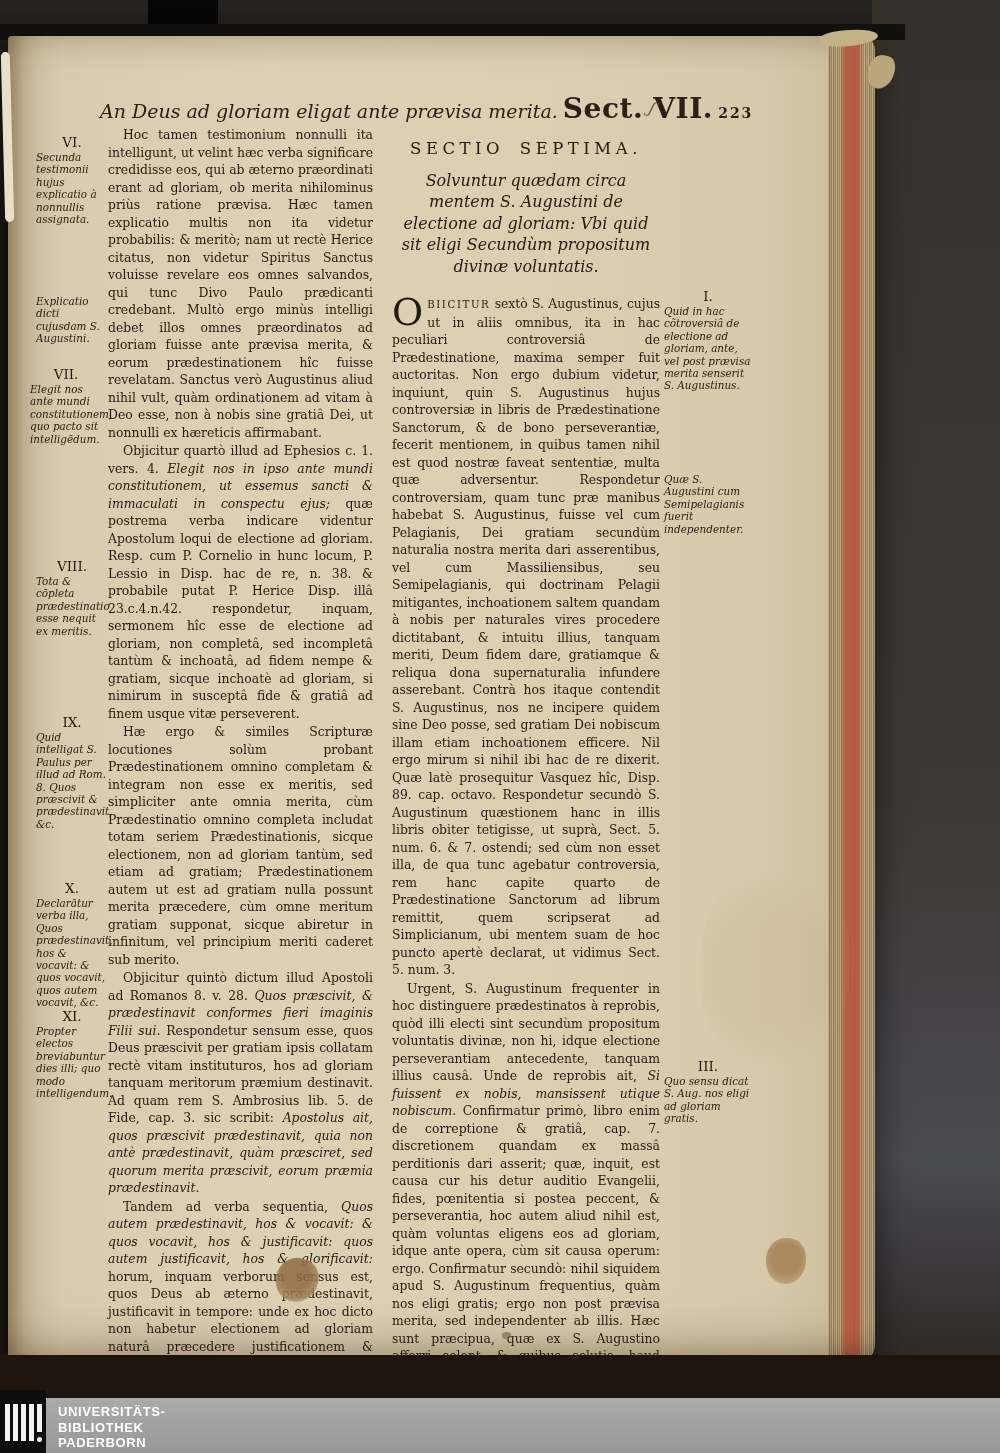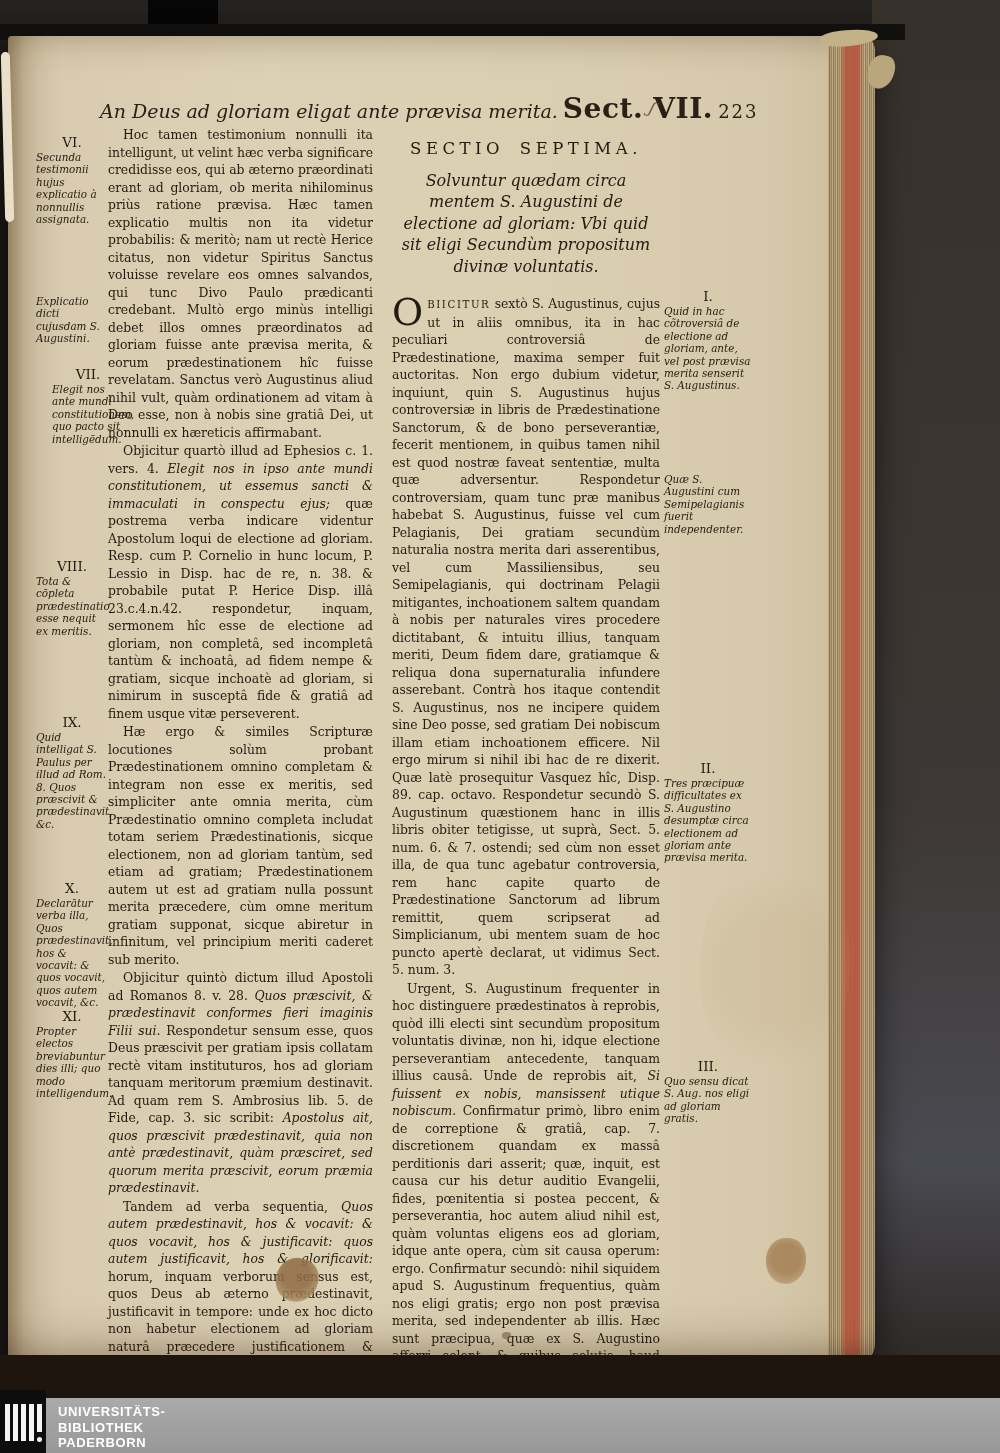--- a/index.html
+++ b/index.html
@@ -31,21 +31,21 @@
 
   .stain{position:absolute;border-radius:50% 45% 55% 50%;}
   .stain1{left:276px;top:1258px;width:42px;height:44px;background:radial-gradient(circle at 45% 40%,#8d6a43 0 40%,#a98a5e 70%,rgba(169,138,94,0) 100%);opacity:.85;transform:rotate(15deg);}
   .stain2{left:766px;top:1238px;width:40px;height:46px;background:radial-gradient(circle at 50% 45%,#a07a4e 0 45%,#b4946a 72%,rgba(180,148,106,0) 100%);opacity:.8;}
   .stain3{left:502px;top:1332px;width:9px;height:7px;background:#7a5e3c;opacity:.6;}
   .age-blotch{left:700px;top:860px;width:150px;height:220px;background:radial-gradient(circle,#b49a6e 0 40%,rgba(180,154,110,0) 75%);opacity:.14;}
 
   .running-head{position:absolute;left:100px;top:92px;width:560px;text-align:center;color:#2a2015;white-space:nowrap;}
   .rh-it{font-style:italic;font-size:19px;}
   .rh-sect{font-size:28px;letter-spacing:.5px;font-weight:bold;}
-  .rh-num{font-size:18px;font-weight:400;letter-spacing:2px;}
+  .rh-num{font-size:14px;font-weight:700;letter-spacing:2px;}
   .hand-mark{position:absolute;left:650px;top:98px;color:#57452c;font-size:17px;font-style:italic;transform:rotate(24deg);opacity:.8;}
 
   .col{font-size:12.4px;line-height:17.5px;text-align:justify;color:#241b10;}
   .col p{margin:0 0 1px 0;text-indent:15px;}
   .col-left{position:absolute;left:108px;top:126px;width:265px;}
   .col-right{position:absolute;left:392px;top:140px;width:268px;}
   .sec-title{text-align:center !important;text-indent:0 !important;font-size:16.5px;letter-spacing:4.5px;word-spacing:6px;margin:0 0 12px 0 !important;}
   .sec-sub{font-style:italic;text-align:center !important;text-indent:0 !important;font-size:16px;line-height:21.5px;margin:0 0 18px 0 !important;}
   .it{font-style:italic;}
   .rm{font-style:normal;}
@@ -91,21 +91,21 @@
   <div class="hand-mark">ʃ</div>
 
   <div class="mnote" style="left:36px;top:134px;">
     <div class="mnum">VI.</div>
     <div class="mtext">Secunda testimonii hujus explicatio à nonnullis assignata.</div>
   </div>
   <div class="mnote" style="left:36px;top:294px;">
     <div class="mnum"></div>
     <div class="mtext">Explicatio dicti cujusdam S. Augustini.</div>
   </div>
-  <div class="mnote" style="left:52px;top:366px;">
+  <div class="mnote" style="left:30px;top:366px;">
     <div class="mnum">VII.</div>
     <div class="mtext">Elegit nos ante mundi constitutionem, quo pacto sit intelligēdum.</div>
   </div>
   <div class="mnote" style="left:36px;top:558px;">
     <div class="mnum">VIII.</div>
     <div class="mtext">Tota &amp; cōpleta prædestinatio esse nequit ex meritis.</div>
   </div>
   <div class="mnote" style="left:36px;top:714px;">
     <div class="mnum">IX.</div>
     <div class="mtext">Quid intelligat S. Paulus per illud ad Rom. 8. Quos præscivit &amp; prædestinavit, &amp;c.</div>
@@ -119,24 +119,20 @@
     <div class="mtext">Propter electos breviabuntur dies illi; quo modo intelligendum.</div>
   </div>
 
   <div class="mnote mnote-r" style="left:664px;top:288px;">
     <div class="mnum">I.</div>
     <div class="mtext">Quid in hac cõtroversiâ de electione ad gloriam, ante, vel post prævisa merita senserit S. Augustinus.</div>
   </div>
   <div class="mnote mnote-r" style="left:664px;top:472px;">
     <div class="mnum"></div>
     <div class="mtext">Quæ S. Augustini cum Semipelagianis fuerit independenter.</div>
-  </div>
-  <div class="mnote mnote-r" style="left:664px;top:760px;">
-    <div class="mnum">II.</div>
-    <div class="mtext">Tres præcipuæ difficultates ex S. Augustino desumptæ circa electionem ad gloriam ante prævisa merita.</div>
   </div>
   <div class="mnote mnote-r" style="left:664px;top:1058px;">
     <div class="mnum">III.</div>
     <div class="mtext">Quo sensu dicat S. Aug. nos eligi ad gloriam gratis.</div>
   </div>
 
   <div class="col col-left">
     <p><span class="rm">Hoc tamen testimonium nonnulli ita intelligunt, ut velint hæc verba significare credidisse eos, qui ab æterno præordinati erant ad gloriam, ob merita nihilominus priùs ratione prævisa. Hæc tamen explicatio multis non ita videtur probabilis: &amp; meritò; nam ut rectè Herice citatus, non videtur Spiritus Sanctus voluisse revelare eos omnes salvandos, qui tunc Divo Paulo prædicanti credebant. Multò ergo minùs intelligi debet illos omnes præordinatos ad gloriam fuisse ante prævisa merita, &amp; eorum prædestinationem hîc fuisse revelatam. Sanctus verò Augustinus aliud nihil vult, quàm ordinationem ad vitam à Deo esse, non à nobis sine gratiâ Dei, ut nonnulli ex hæreticis affirmabant.</span></p>
     <p><span class="rm">Objicitur quartò illud ad Ephesios c. 1. vers. 4. </span><span class="it">Elegit nos in ipso ante mundi constitutionem, ut essemus sancti &amp; immaculati in conspectu ejus; </span><span class="rm">quæ postrema verba indicare videntur Apostolum loqui de electione ad gloriam. Resp. cum P. Cornelio in hunc locum, P. Lessio in Disp. hac de re, n. 38. &amp; probabile putat P. Herice Disp. illâ 23.c.4.n.42. respondetur, inquam, sermonem hîc esse de electione ad gloriam, non completâ, sed incompletâ tantùm &amp; inchoatâ, ad fidem nempe &amp; gratiam, sicque inchoatè ad gloriam, si nimirum in susceptâ fide &amp; gratiâ ad finem usque vitæ perseverent.</span></p>
     <p><span class="rm">Hæ ergo &amp; similes Scripturæ locutiones solùm probant Prædestinationem omnino completam &amp; integram non esse ex meritis, sed simpliciter ante omnia merita, cùm Prædestinatio omnino completa includat totam seriem Prædestinationis, sicque electionem, non ad gloriam tantùm, sed etiam ad gratiam; Prædestinationem autem ut est ad gratiam nulla possunt merita præcedere, cùm omne meritum gratiam supponat, sicque abiretur in infinitum, vel principium meriti caderet sub merito.</span></p>

